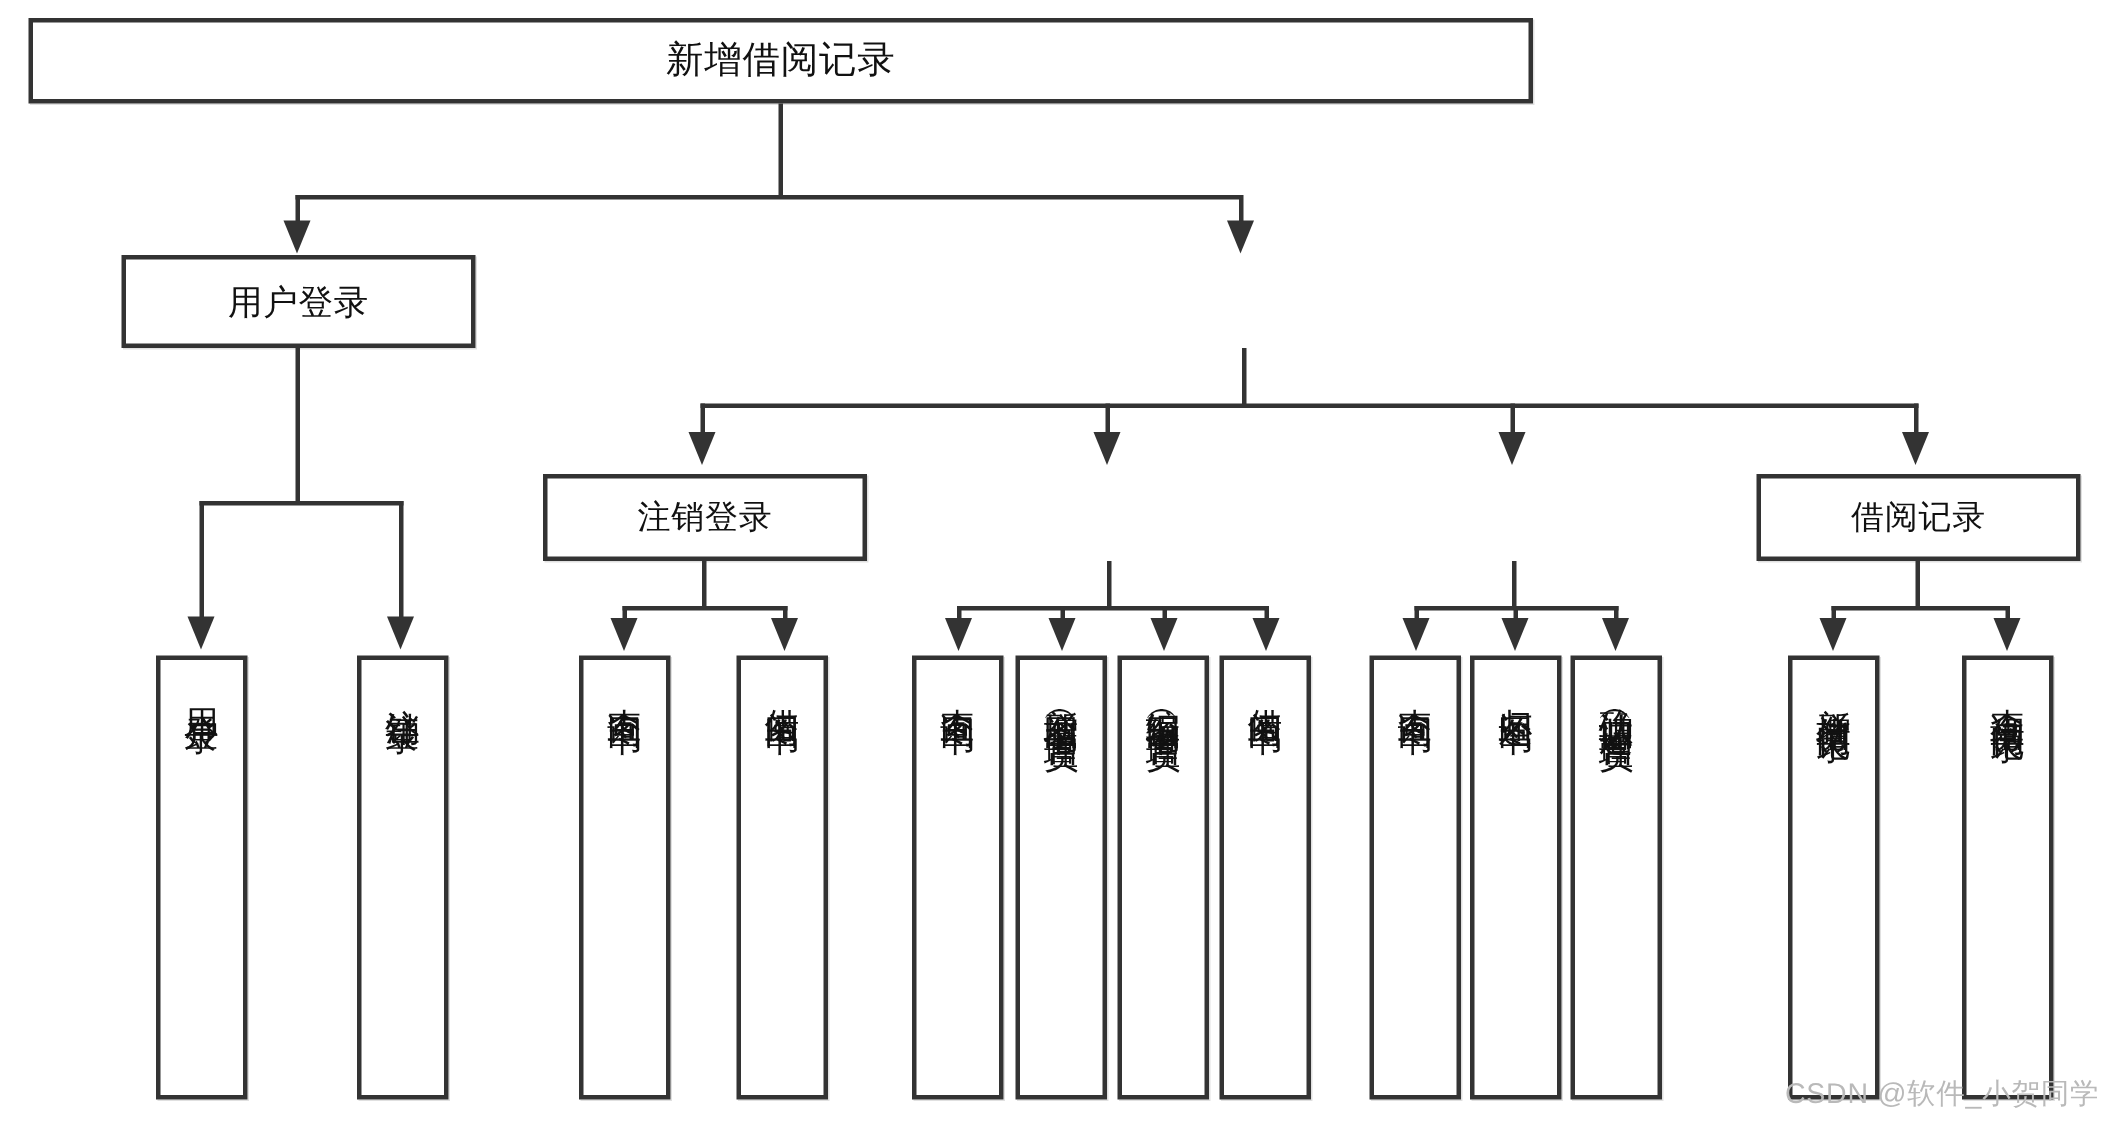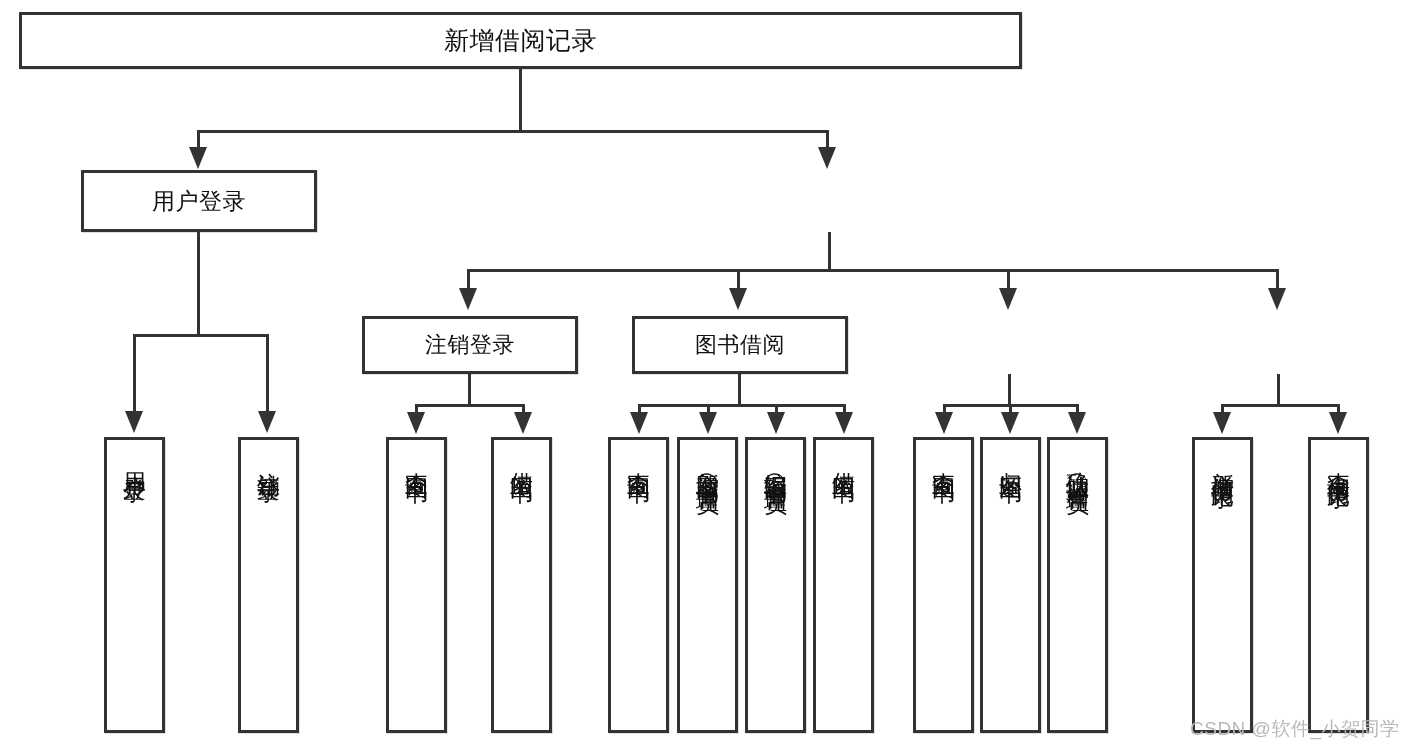--- a/index.html
+++ b/index.html
@@ -119,22 +119,22 @@
   <div class="edge v" style="left:737px; top:269px; width:3px; height:24px;"></div>
   <div class="arrow" style="left:729px; top:288px;"></div>
   <div class="edge v" style="left:1007px; top:269px; width:3px; height:24px;"></div>
   <div class="arrow" style="left:999px; top:288px;"></div>
   <div class="edge v" style="left:1276px; top:269px; width:3px; height:24px;"></div>
   <div class="arrow" style="left:1268px; top:288px;"></div>
 
   <div class="node h-lvl3" style="left:362px; top:316px; width:216px; height:58px;">
     <span class="label">注销登录</span>
   </div>
-  <div class="node h-lvl3" style="left:632px; top:316px; width:216px; height:58px;">
-    <span class="label">图书借阅</span>
+  <div class="node h-lvl3" style="left:1171px; top:316px; width:216px; height:58px;">
+    <span class="label">借阅记录</span>
   </div>
 
   <div class="edge v" style="left:468px; top:374px; width:3px; height:32px;"></div>
   <div class="edge h" style="left:415px; top:404px; width:110px; height:3px;"></div>
   <div class="edge v" style="left:415px; top:404px; width:3px; height:12px;"></div>
   <div class="arrow" style="left:407px; top:412px;"></div>
   <div class="edge v" style="left:522px; top:404px; width:3px; height:12px;"></div>
   <div class="arrow" style="left:514px; top:412px;"></div>
 
   <div class="edge v" style="left:738px; top:374px; width:3px; height:32px;"></div>

